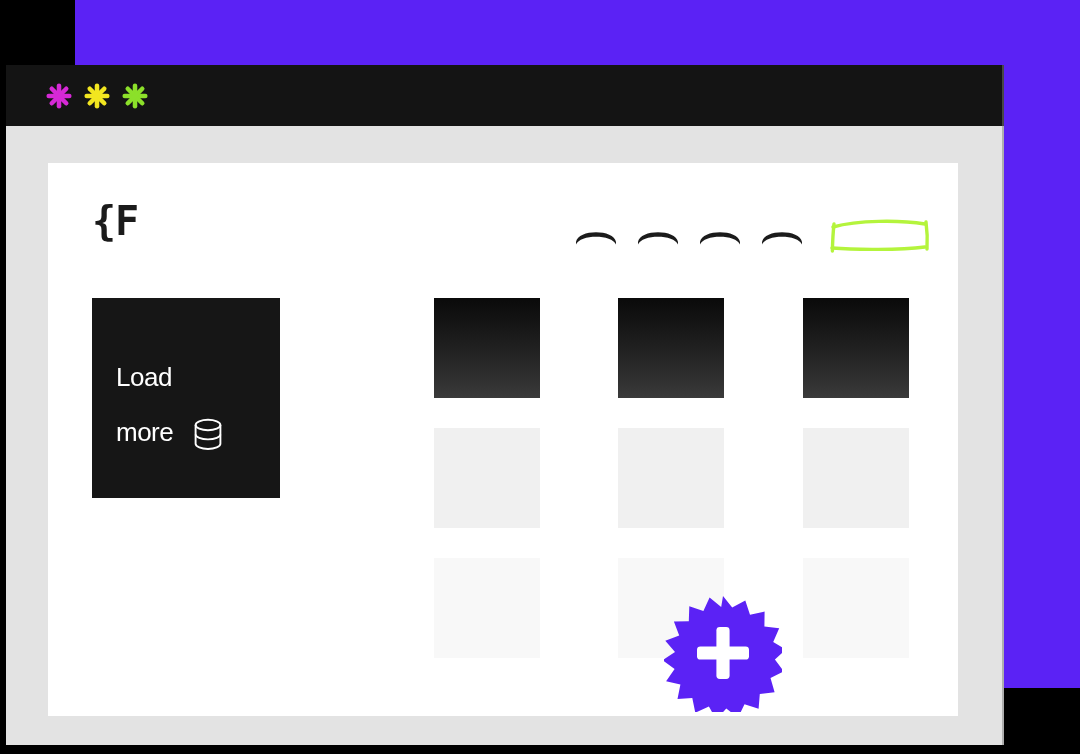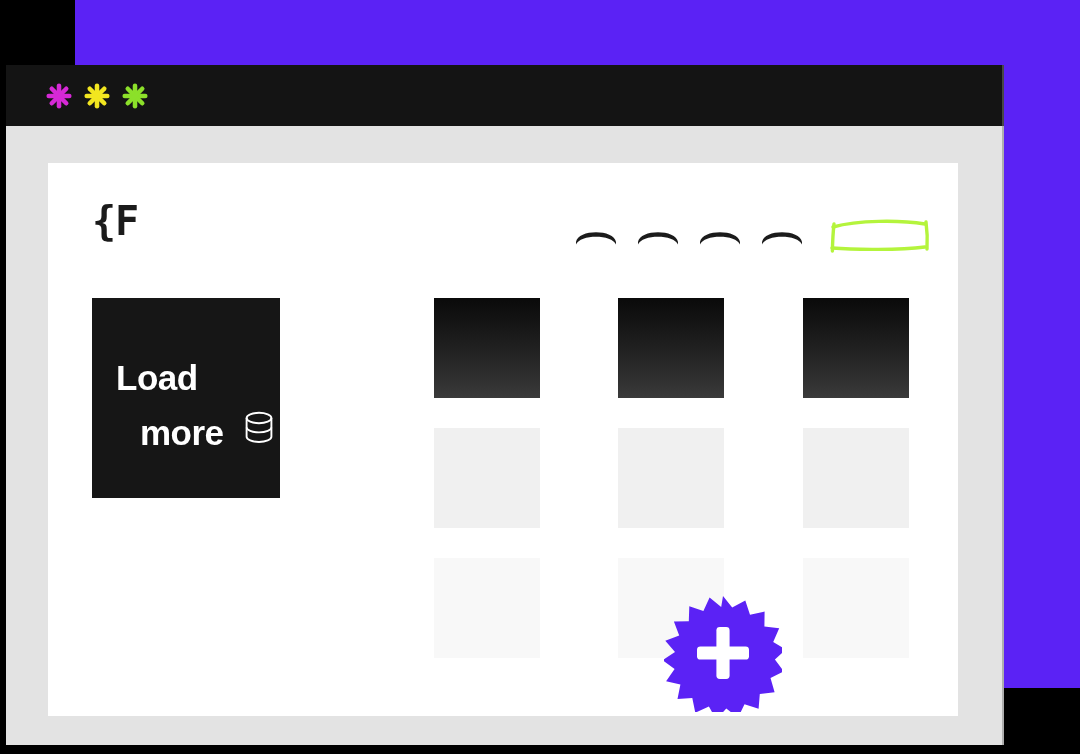--- a/index.html
+++ b/index.html
@@ -149,31 +149,31 @@
     top: 0px;
     width: 188px;
     height: 200px;
     background: #161616;
     color: #ffffff;
     box-sizing: border-box;
     padding: 52px 24px 0 24px;
   }
   .load-more-text {
     font-family: "Liberation Sans", sans-serif;
-    font-size: 35px;
+    font-size: 26px;
     line-height: 55px;
-    font-weight: 700;
+    font-weight: 400;
     letter-spacing: -0.5px;
     white-space: nowrap;
   }
   .load-more-line2 {
     display: flex;
+    align-items: center;
     gap: 20px;
     white-space: nowrap;
-    margin-left: 24px;
   }
   .db-icon {
     display: inline-block;
     width: 30px;
     height: 34px;
     flex: 0 0 auto;
   }
 
   
   .card-grid {

